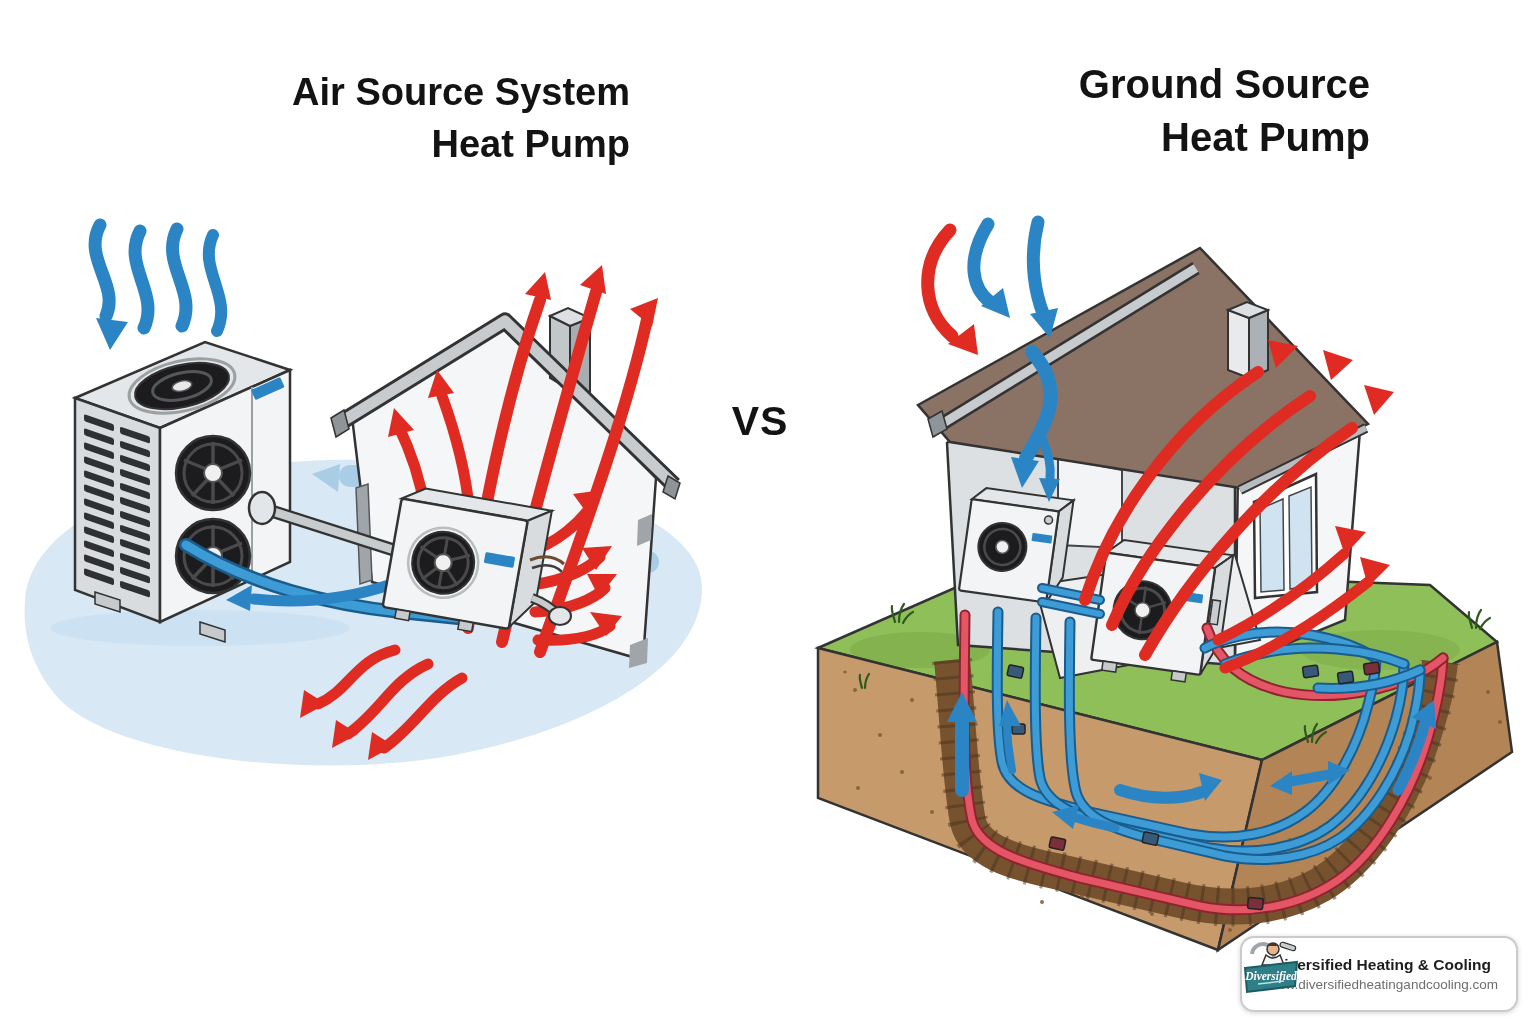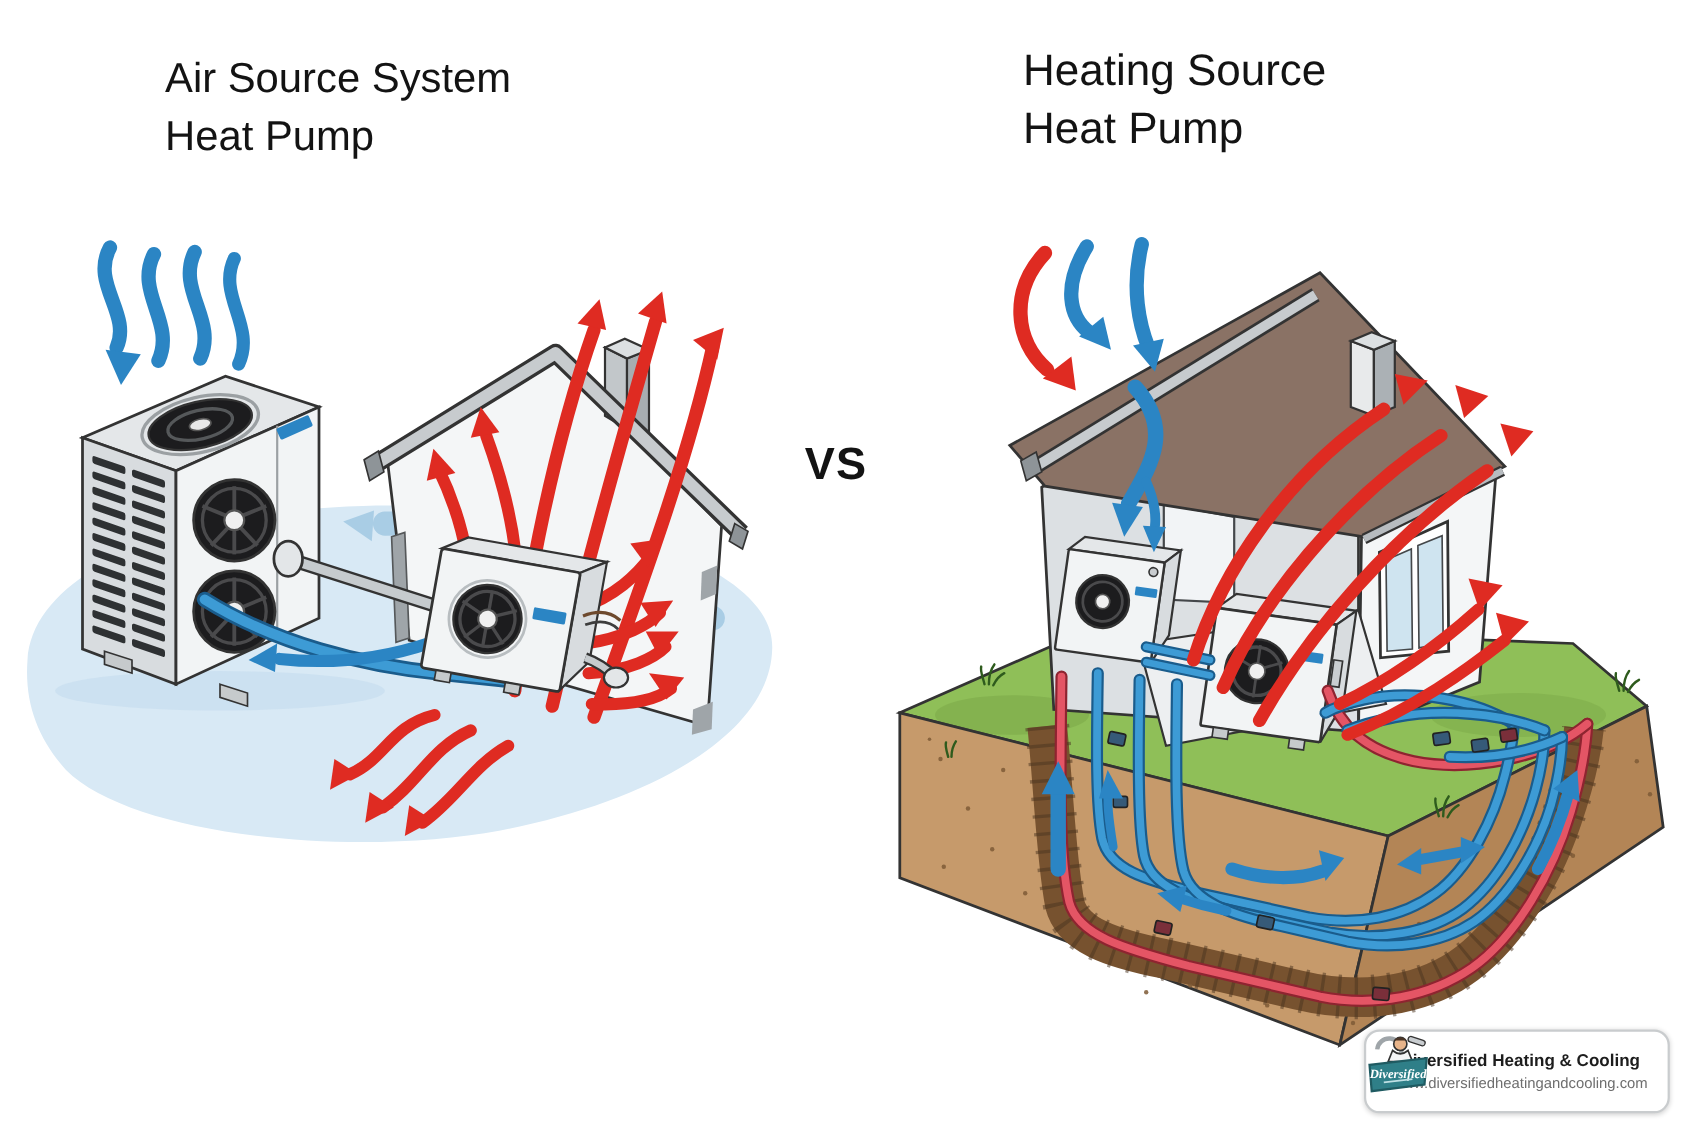--- a/index.html
+++ b/index.html
@@ -1,19 +1,19 @@
 <!DOCTYPE html>
 <html style="--background: #ffffff; --title-text: #131313; --arrow-blue: #2b85c4; --arrow-blue-light: #a9cde5; --arrow-red: #df2b22; --pipe-blue: #3d9bd5; --pipe-blue-dark: #1a5c8c; --pipe-red: #e45565; --pipe-red-dark: #8e2430; --unit-body: #f2f4f5; --unit-side: #d8dcdf; --unit-top: #e4e7e9; --fan-dark: #1c1c1e; --label-blue: #2b85c4; --wall: #f4f6f7; --gable: #dce0e3; --roof-brown: #8a7265; --roof-fascia: #c7cbce; --grass-green: #8fbf58; --soil-light: #c69a6b; --soil-mid: #b38556; --soil-dark: #7e5a36; --trench-brown: #77522f; --ground-blob: #d8e9f5; --window-blue: #cfe4f0; --outline: #333333; --wm-border: #c9ccce; --wm-text: #1d1d1d; --wm-url: #6e6e6e; --logo-teal: #2f7f88;"><head>
 <meta charset="utf-8">
 <style>
   html,body{margin:0;padding:0;background:#fff;}
   .canvas{position:relative;width:1536px;height:1024px;background:var(--background,#fff);overflow:hidden;
           font-family:"Liberation Sans", sans-serif;}
   .canvas svg{position:absolute;left:0;top:0;}
-  .title{position:absolute;text-align:left;font-weight:normal;color:var(--title-text,#111);}
+  .title{position:absolute;text-align:right;font-weight:bold;color:var(--title-text,#111);margin-top:20px;}
   .title-left{left:150px;top:46px;width:480px;font-size:38px;line-height:1.38;}
   .title-right{left:930px;top:38px;width:440px;font-size:40px;line-height:1.32;}
   .vs{position:absolute;left:700px;top:398px;width:120px;text-align:center;
       font-size:41px;font-weight:bold;color:var(--title-text,#111);letter-spacing:1px;}
   .wm-card{position:absolute;left:1240px;top:936px;width:278px;height:76px;background:#fff;
            border:2px solid var(--wm-border,#c9ccce);border-radius:14px;
            box-shadow:0 1px 5px rgba(0,0,0,.18);display:flex;align-items:center;
            padding:0 8px 0 14px;box-sizing:border-box;gap:6px;}
   .wm-text{flex:1;min-width:0;text-align:center;}
   .wm-name{font-size:15.5px;font-weight:bold;color:var(--wm-text,#1d1d1d);white-space:nowrap;}
@@ -464,21 +464,21 @@
     </g>
   </g>
 </svg>
 
   <div class="title title-left">
     <div>Air Source System</div>
     <div>Heat Pump</div>
   </div>
 
   <div class="title title-right">
-    <div>Heating Source</div>
+    <div>Ground Source</div>
     <div>Heat Pump</div>
   </div>
 
   <div class="vs">VS</div>
 
   <div class="wm-card">
     <div class="wm-text">
       <div class="wm-name">Diversified Heating &amp; Cooling</div>
       <div class="wm-url">www.diversifiedheatingandcooling.com</div>
     </div>

